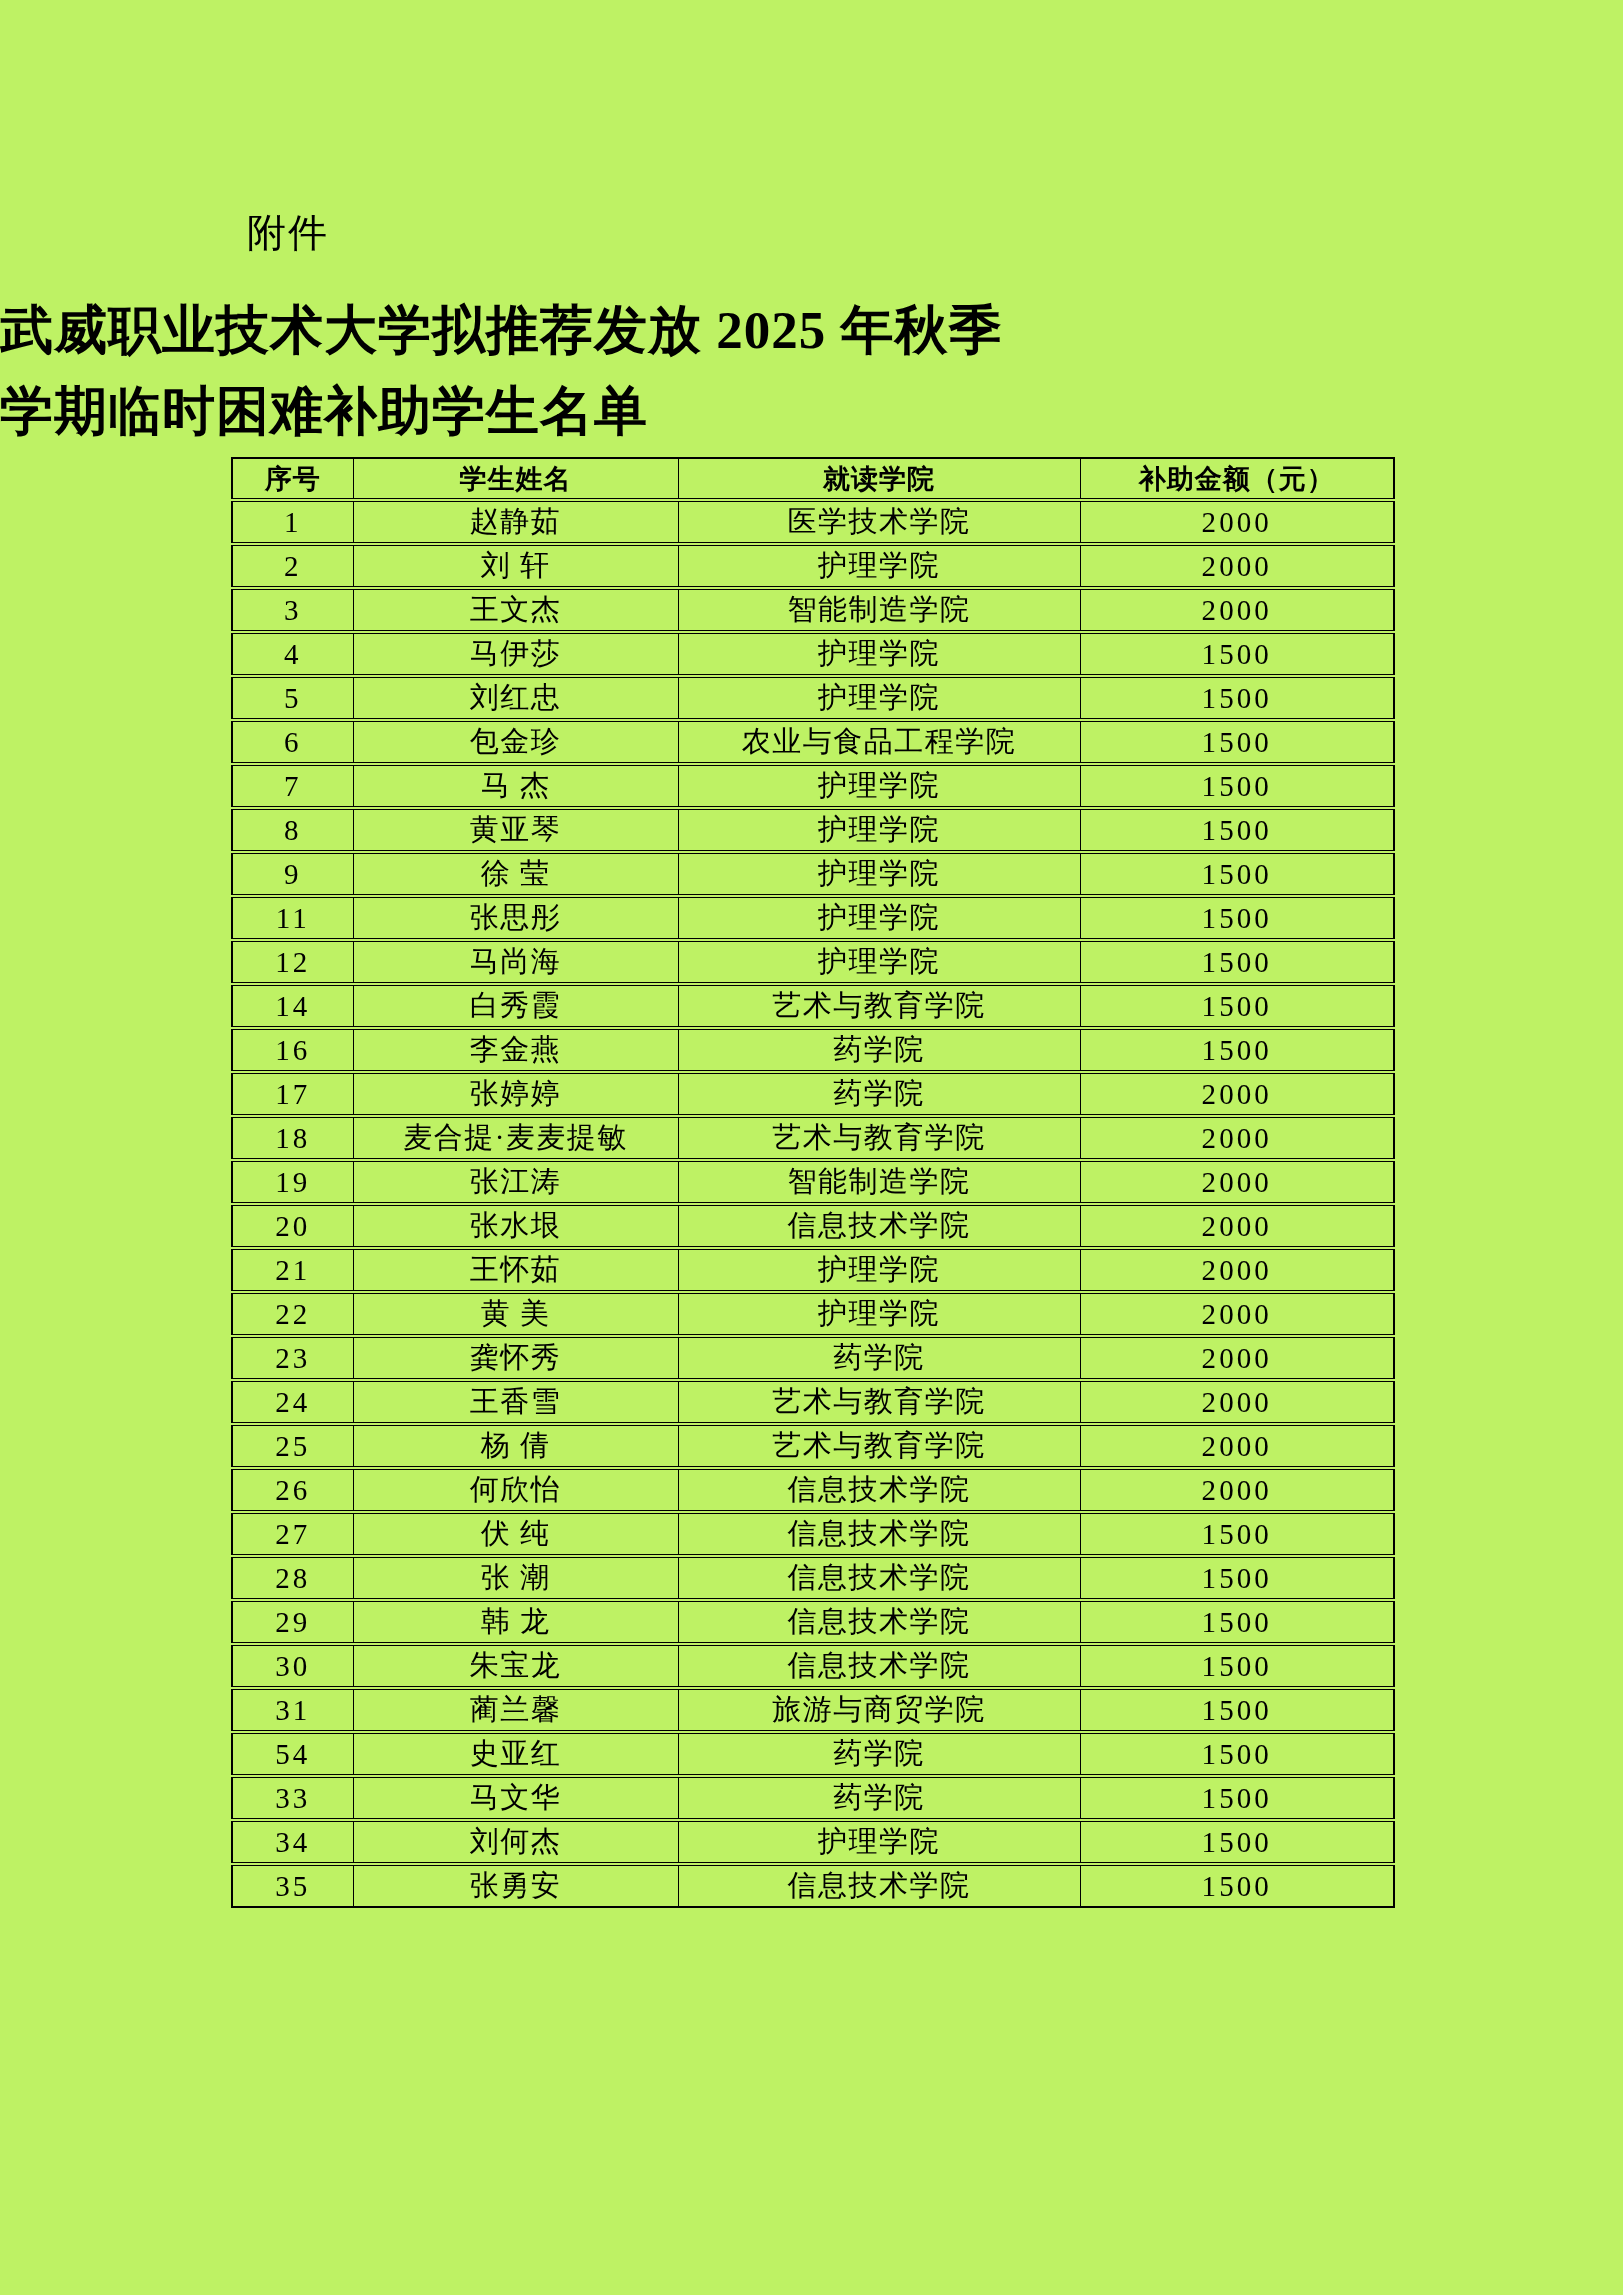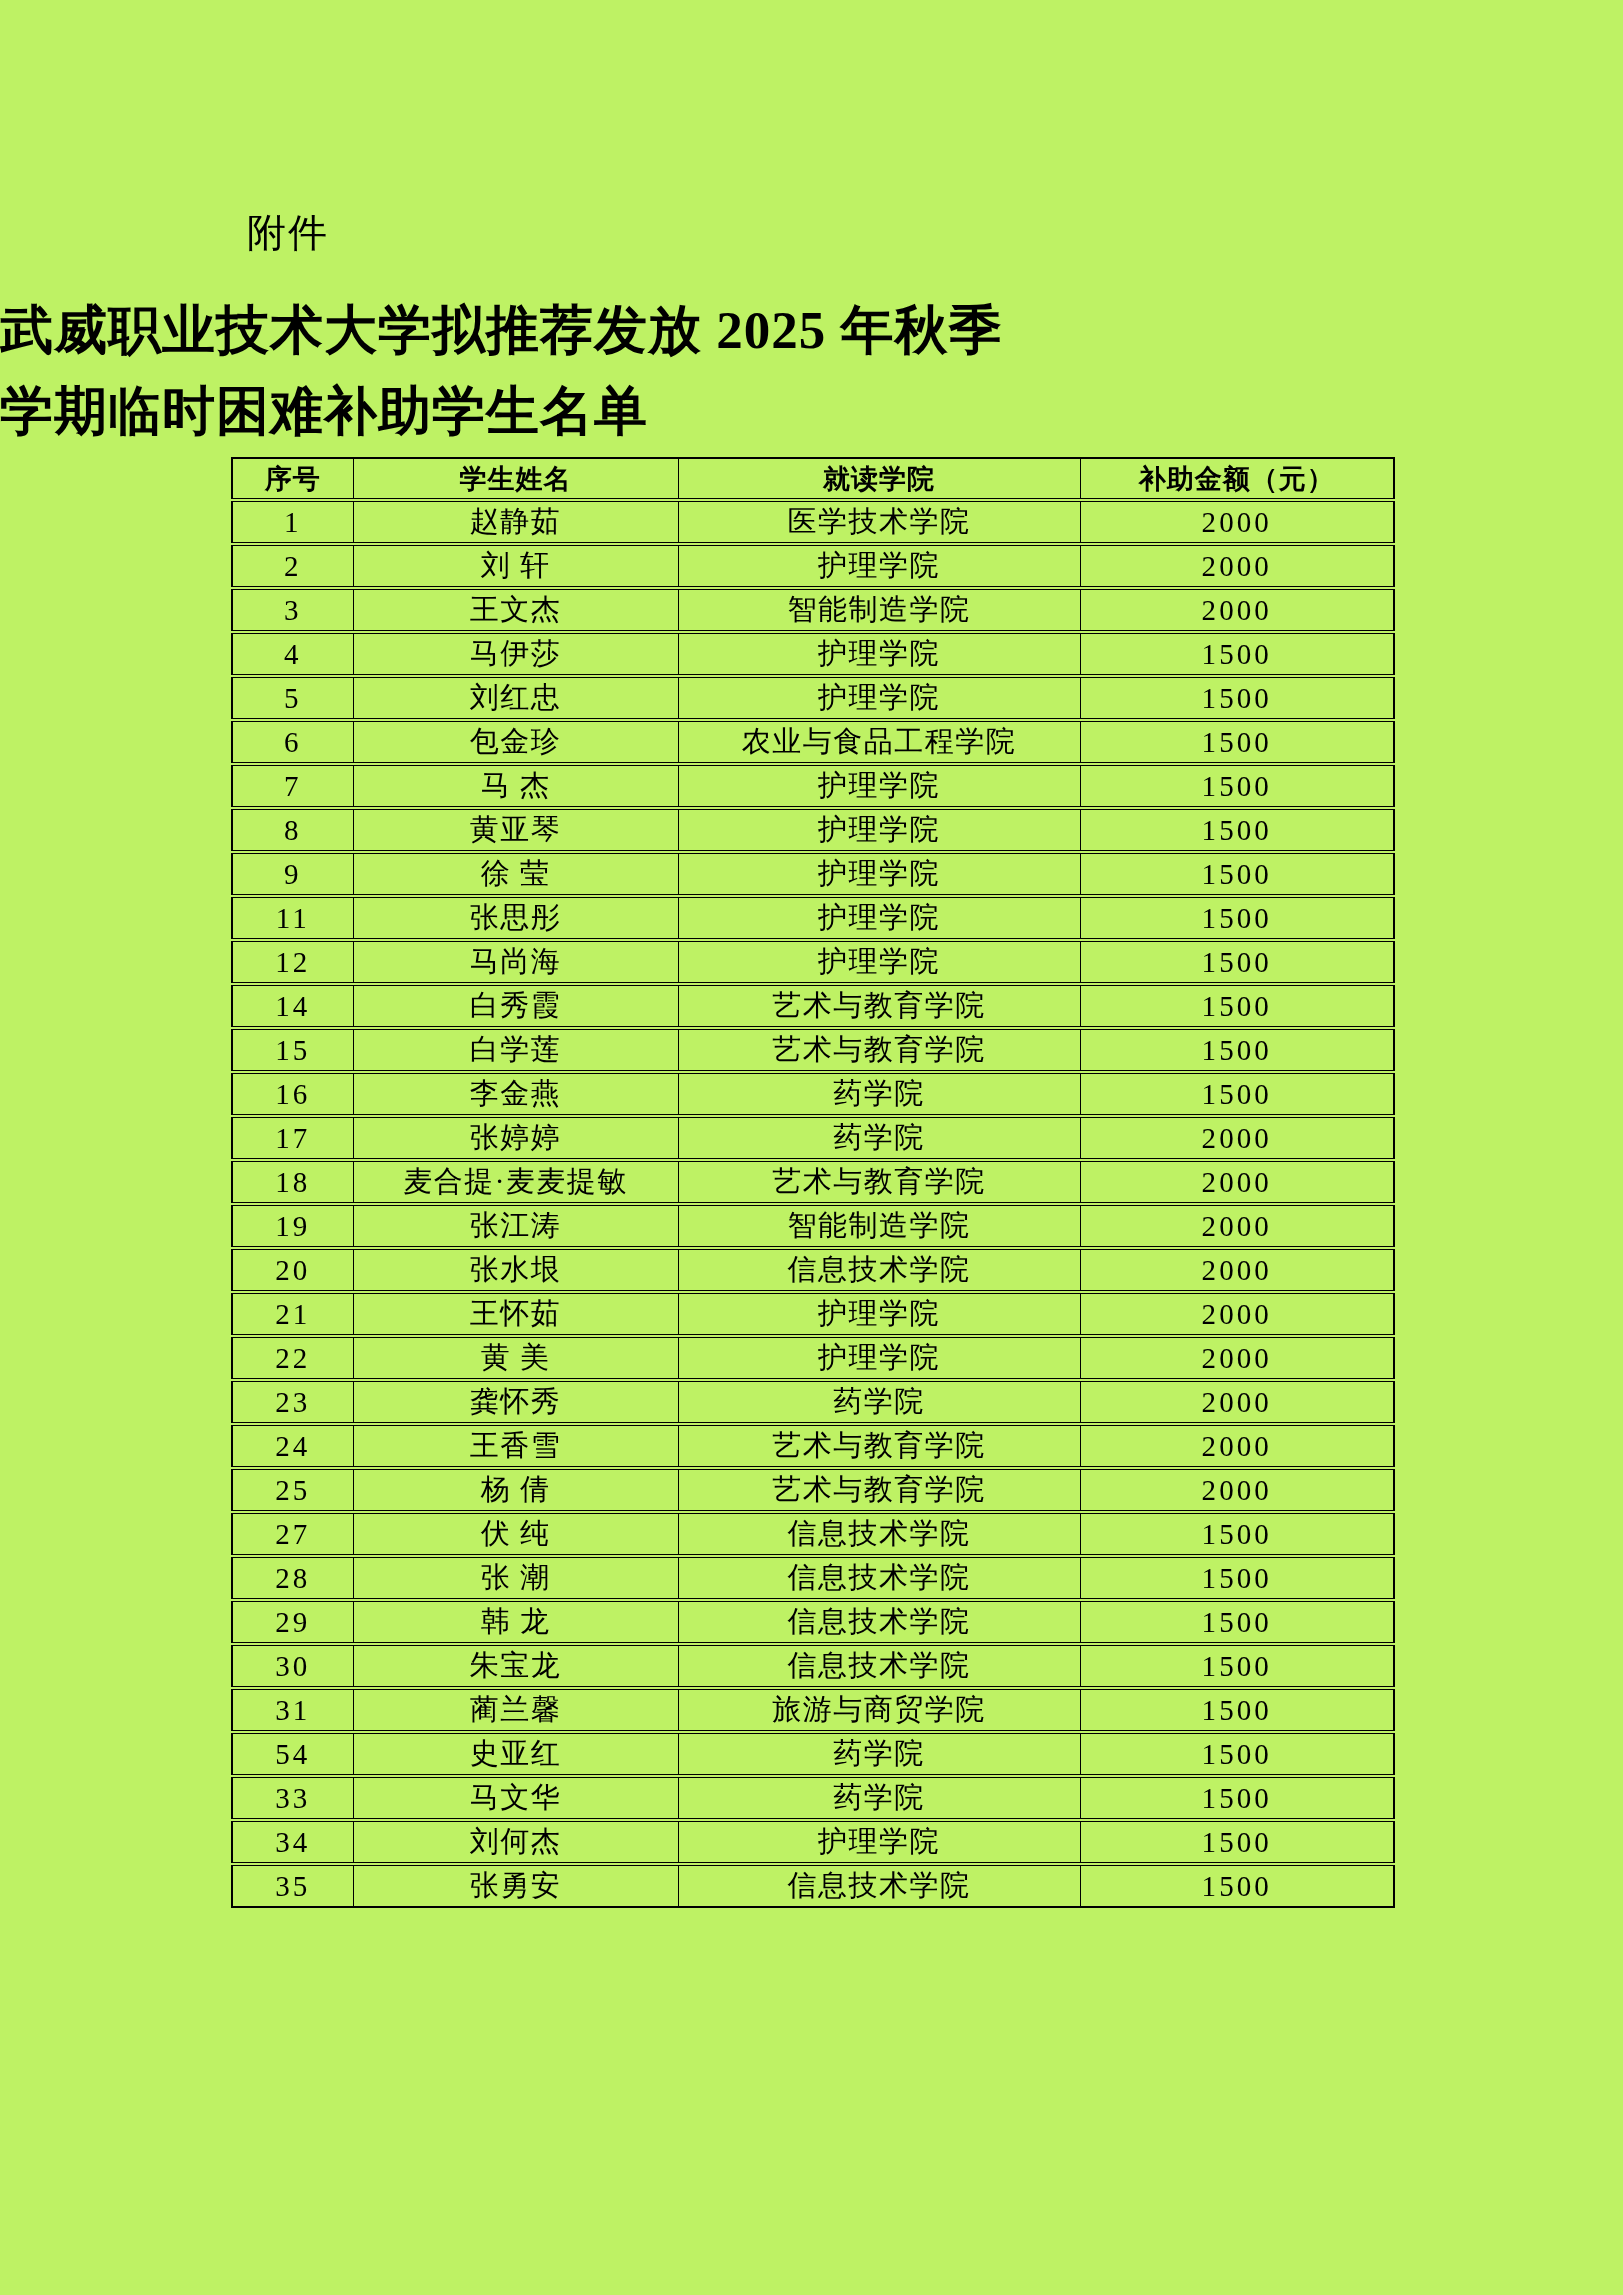--- a/index.html
+++ b/index.html
@@ -182,26 +182,20 @@
             <td class="cell-college">护理学院</td>
             <td class="cell-amount">1500</td>
           </tr>
           <tr>
             <td class="cell-no">14</td>
             <td class="cell-name">白秀霞</td>
             <td class="cell-college">艺术与教育学院</td>
             <td class="cell-amount">1500</td>
           </tr>
           <tr>
-            <td class="cell-no">15</td>
-            <td class="cell-name">白学莲</td>
-            <td class="cell-college">艺术与教育学院</td>
-            <td class="cell-amount">1500</td>
-          </tr>
-          <tr>
             <td class="cell-no">16</td>
             <td class="cell-name">李金燕</td>
             <td class="cell-college">药学院</td>
             <td class="cell-amount">1500</td>
           </tr>
           <tr>
             <td class="cell-no">17</td>
             <td class="cell-name">张婷婷</td>
             <td class="cell-college">药学院</td>
             <td class="cell-amount">2000</td>
@@ -248,20 +242,26 @@
             <td class="cell-college">艺术与教育学院</td>
             <td class="cell-amount">2000</td>
           </tr>
           <tr>
             <td class="cell-no">25</td>
             <td class="cell-name">杨 倩</td>
             <td class="cell-college">艺术与教育学院</td>
             <td class="cell-amount">2000</td>
           </tr>
           <tr>
+            <td class="cell-no">26</td>
+            <td class="cell-name">何欣怡</td>
+            <td class="cell-college">信息技术学院</td>
+            <td class="cell-amount">2000</td>
+          </tr>
+          <tr>
             <td class="cell-no">27</td>
             <td class="cell-name">伏 纯</td>
             <td class="cell-college">信息技术学院</td>
             <td class="cell-amount">1500</td>
           </tr>
           <tr>
             <td class="cell-no">28</td>
             <td class="cell-name">张 潮</td>
             <td class="cell-college">信息技术学院</td>
             <td class="cell-amount">1500</td>

